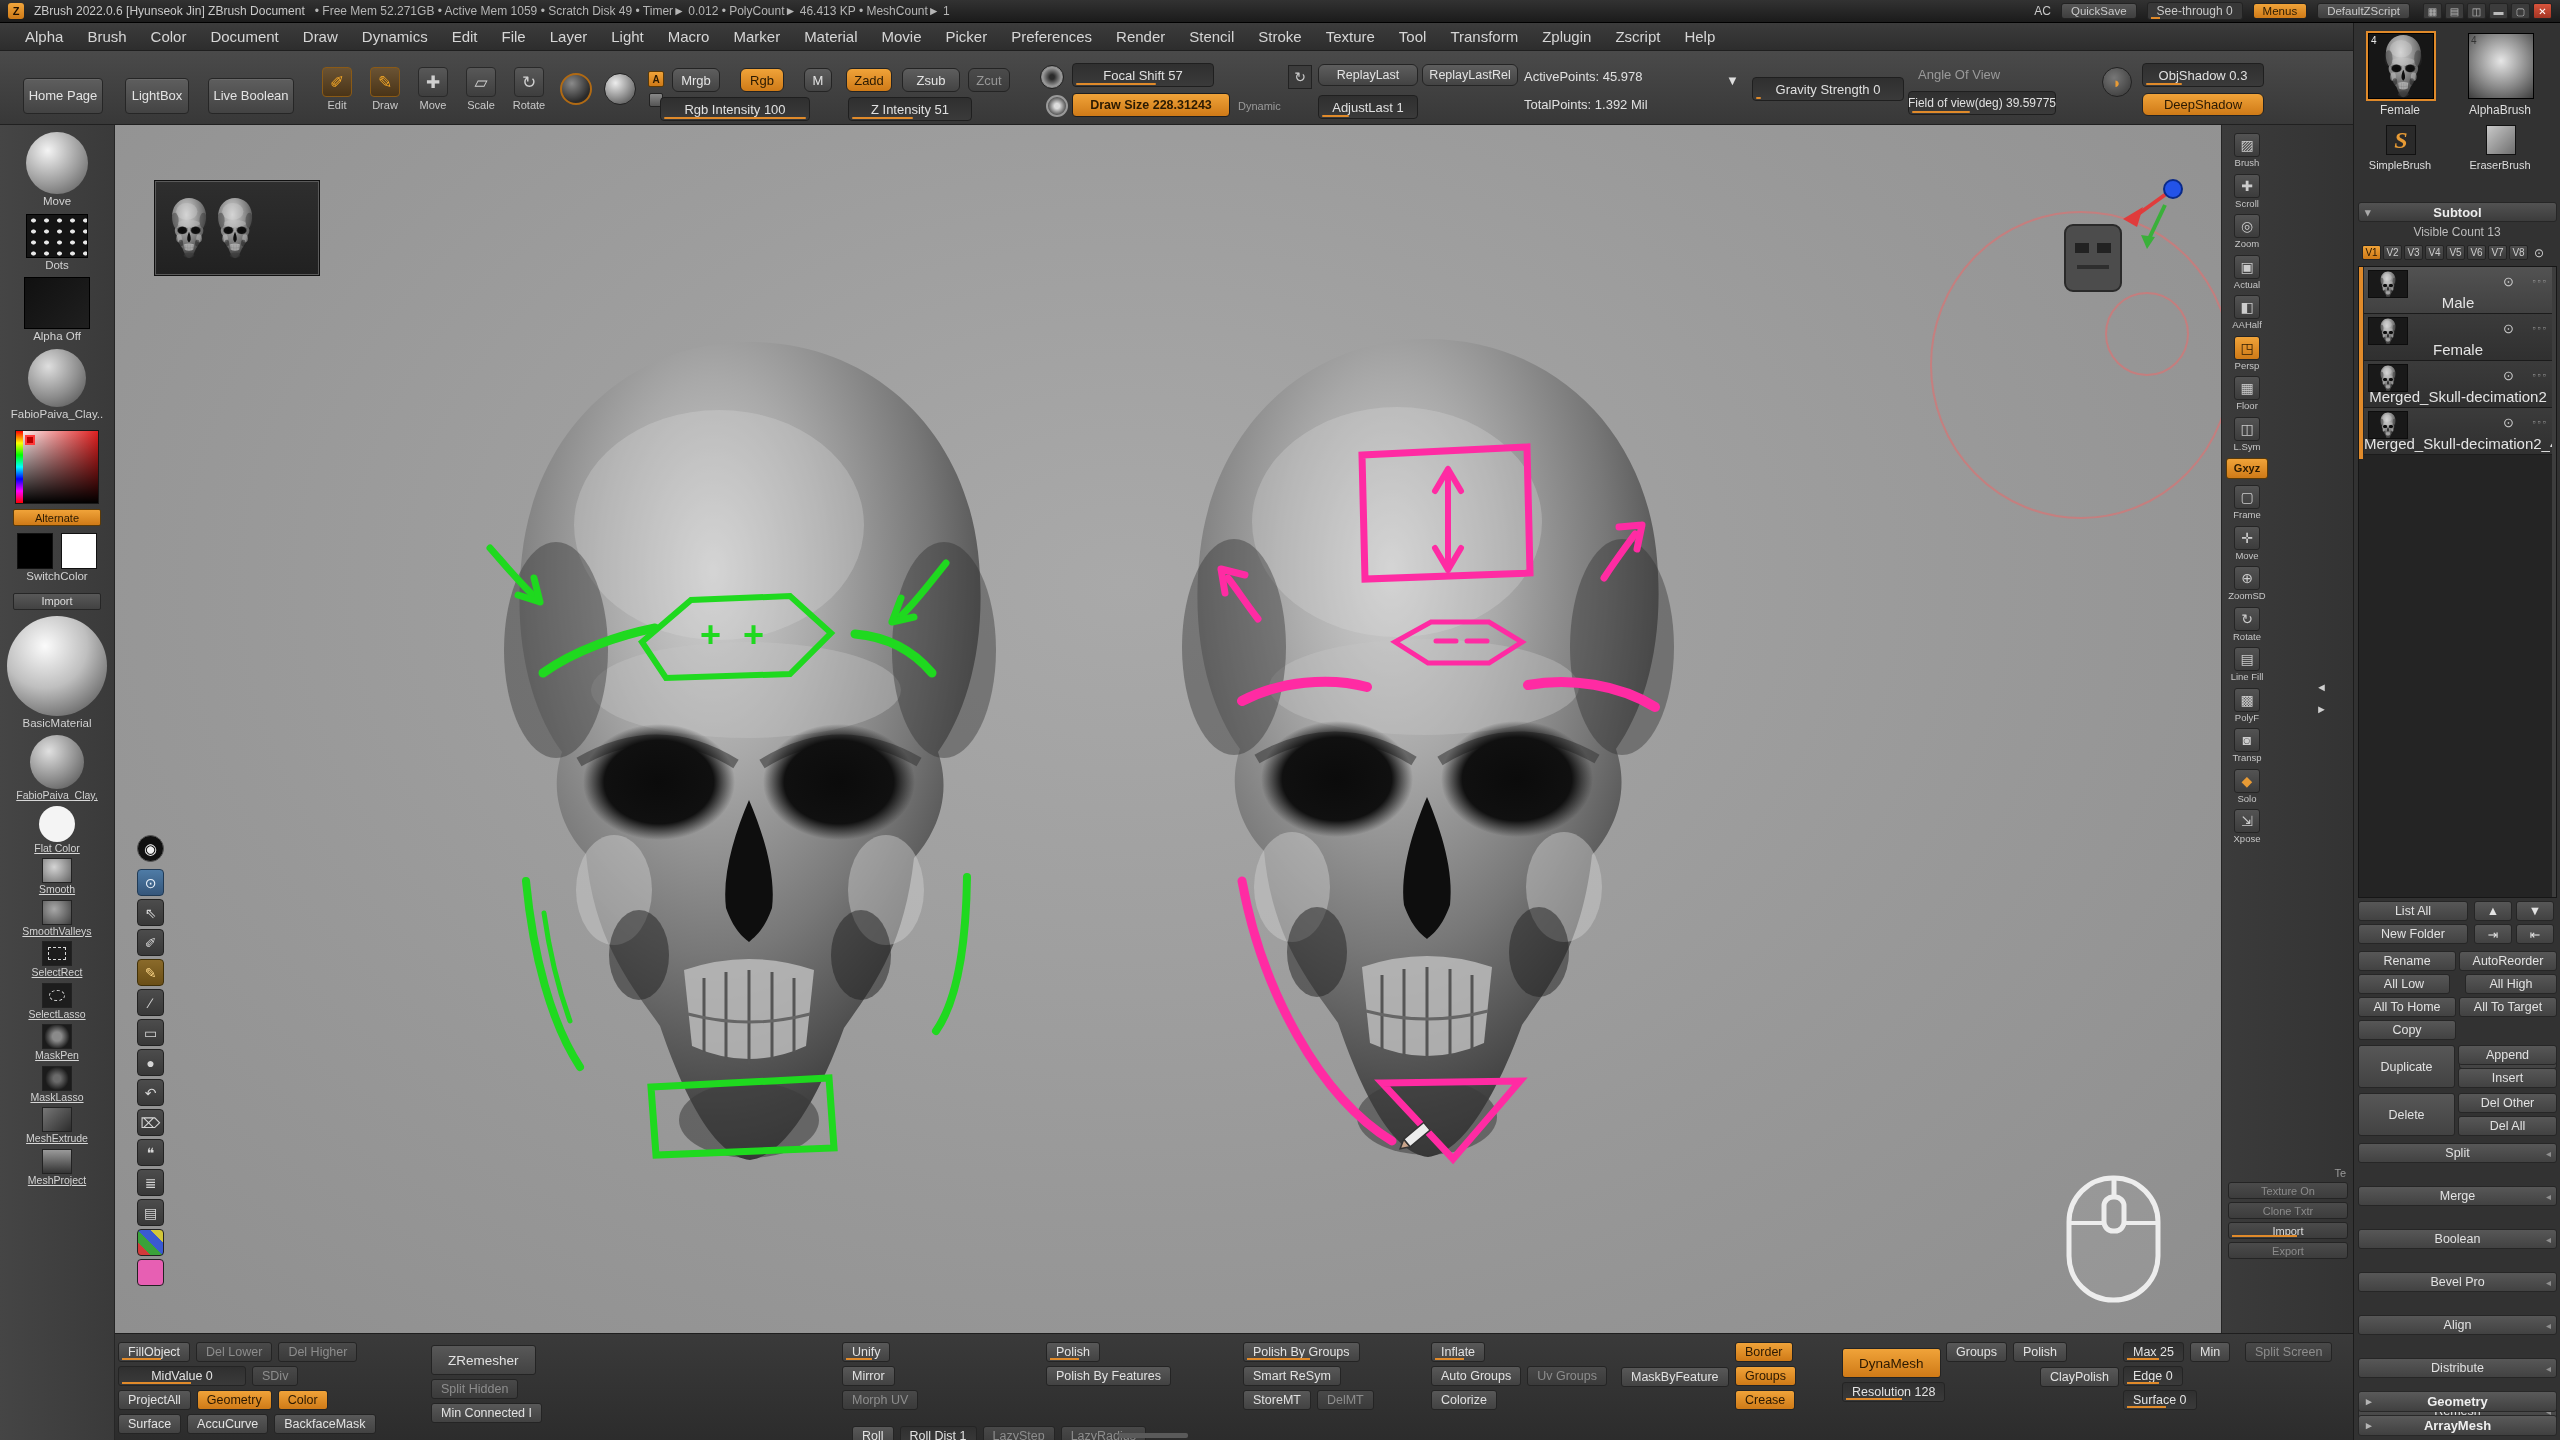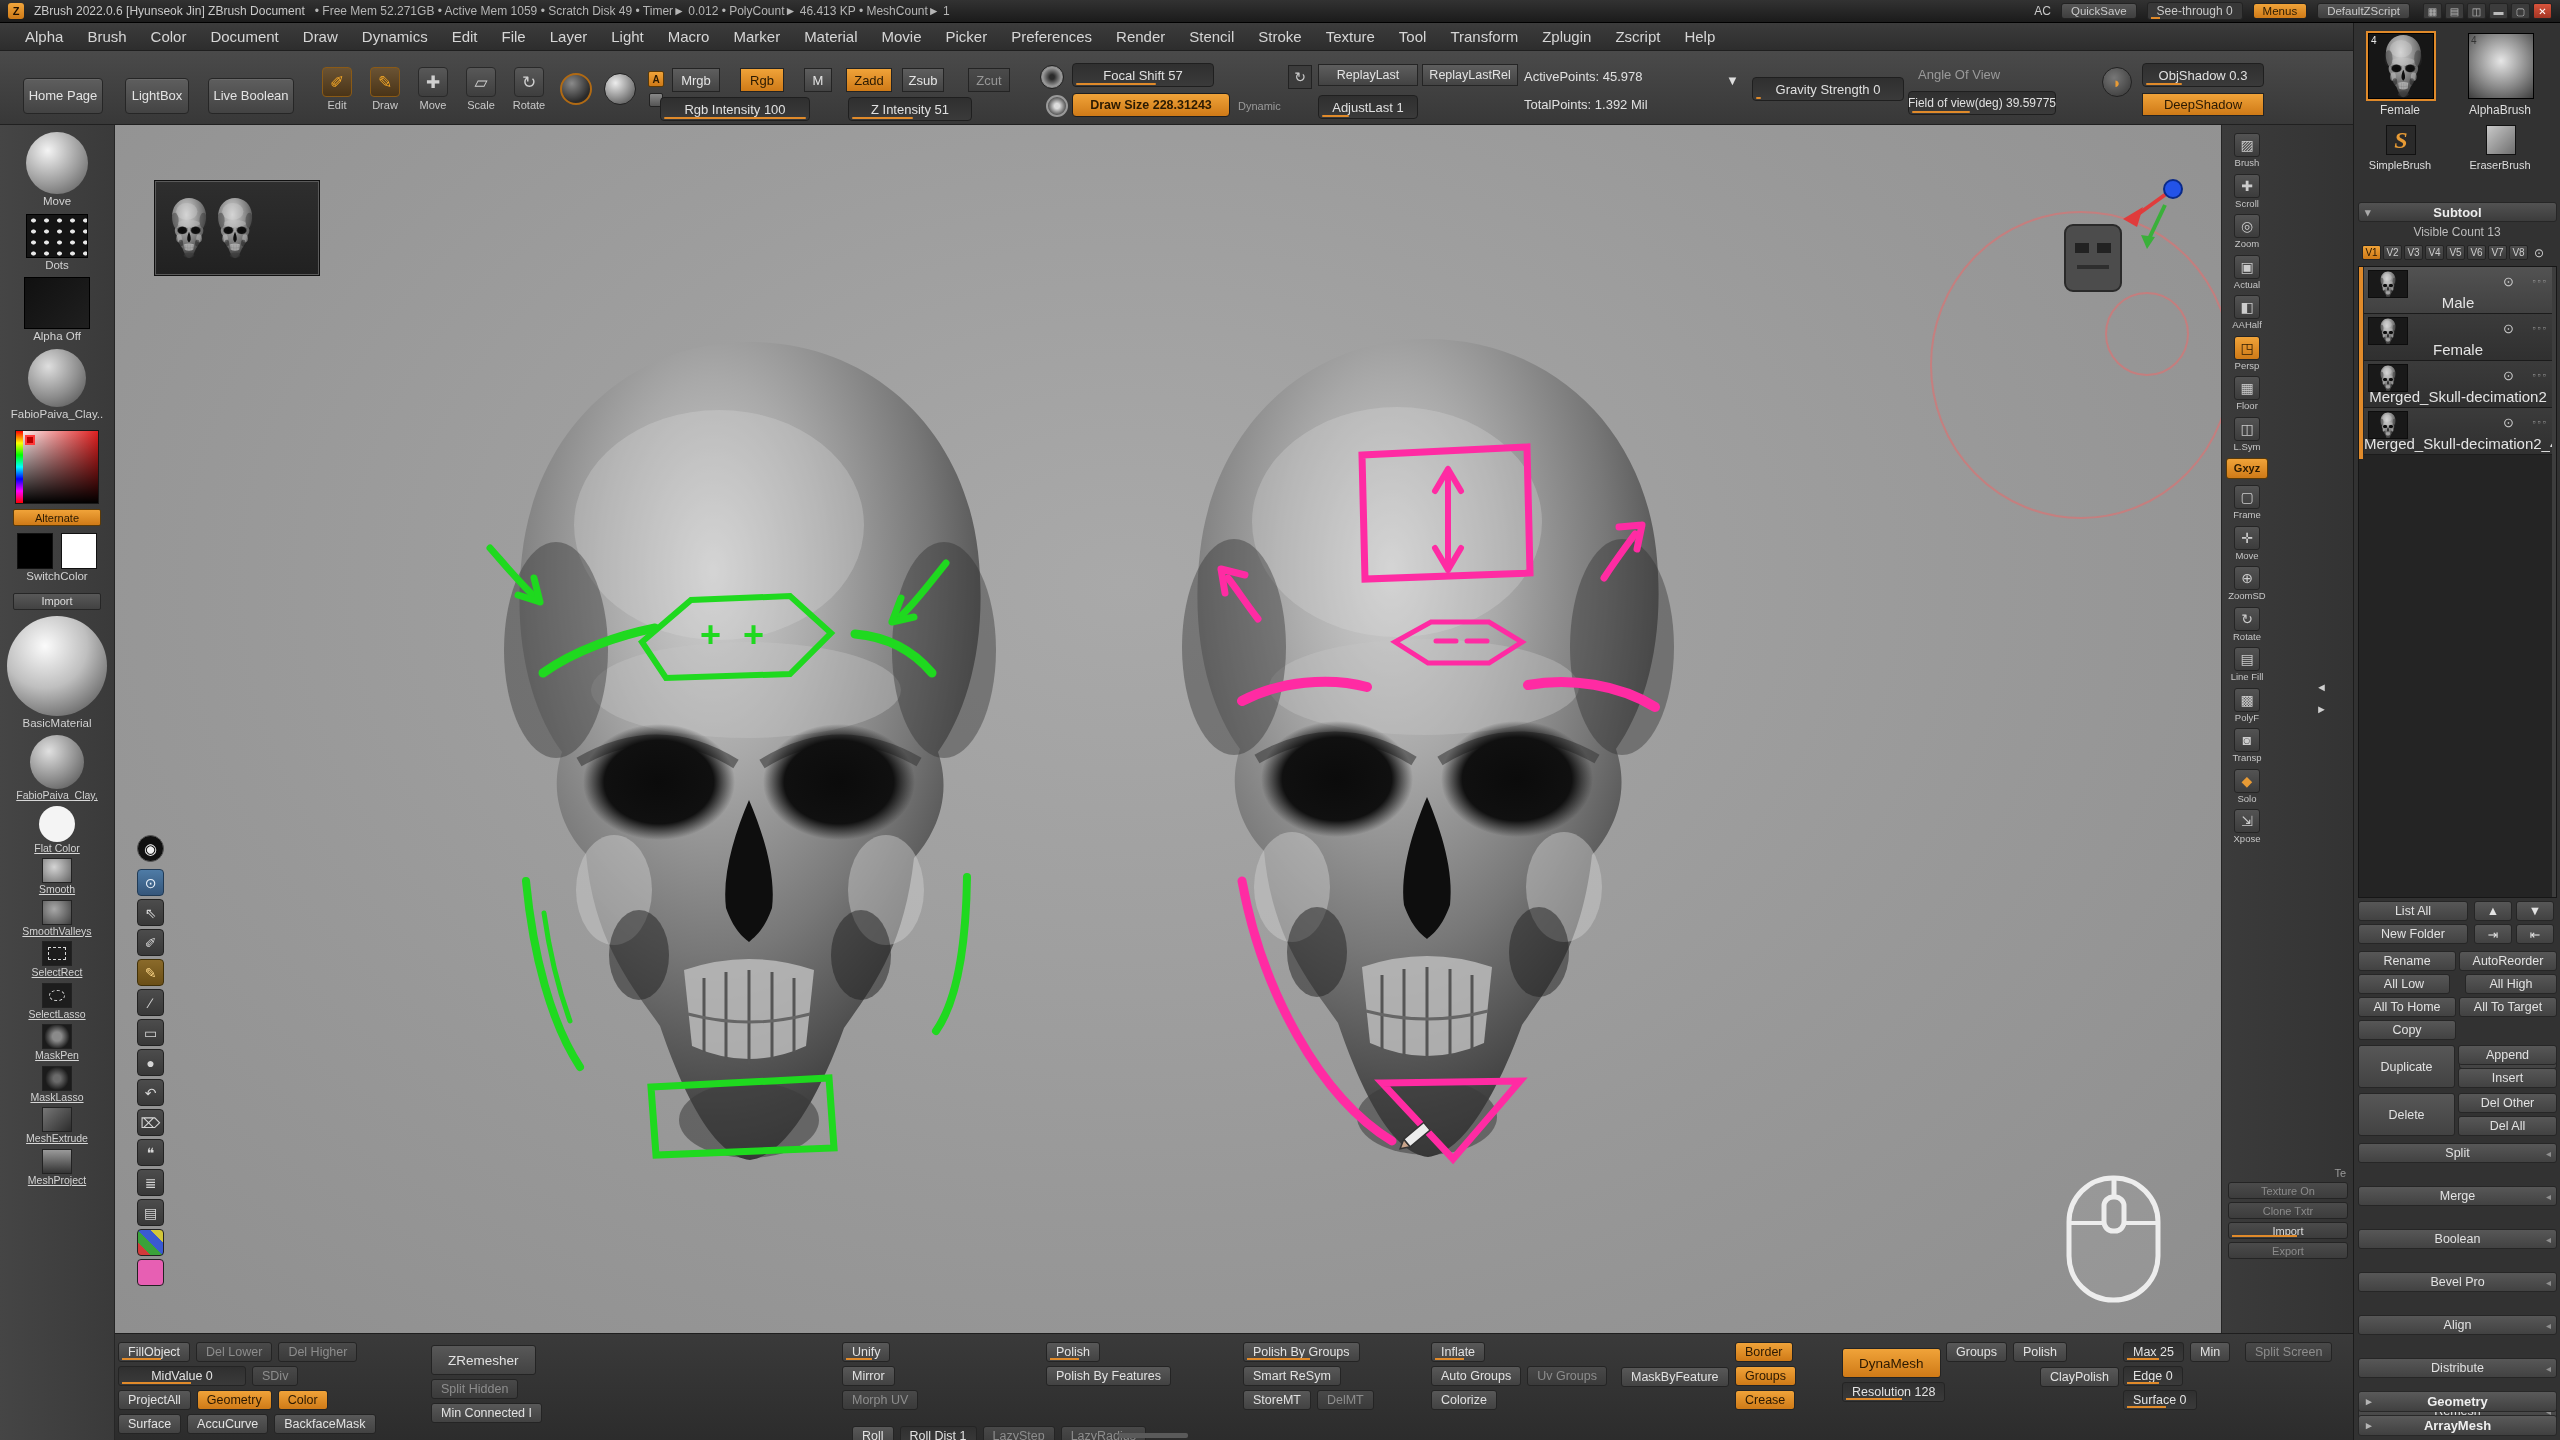--- a/index.html
+++ b/index.html
@@ -22,21 +22,21 @@
 
 #toolbar{position:absolute;left:0;top:51px;width:2353px;height:74px;background:linear-gradient(#4a4a4a,#383838);border-bottom:1px solid #202020;}
 .shelfbtn{position:absolute;display:flex;align-items:center;justify-content:center;text-align:center;background:linear-gradient(#5e5e5e,#434343);border:1px solid #262626;border-radius:4px;font-size:13px;line-height:1.1;color:#e3e3e3;box-shadow:inset 0 1px 0 rgba(255,255,255,.07);}
 .mode{position:absolute;width:42px;text-align:center;}
 .mode .mg{width:30px;height:30px;margin:0 auto;border:1px solid #2a2a2a;border-radius:4px;background:linear-gradient(#585858,#3e3e3e);font-size:17px;display:flex;align-items:center;justify-content:center;color:#cfcfcf;}
 .mode.on .mg{color:#f6a825;border-color:#8a5a16;background:linear-gradient(#6a5334,#4a3417);}
 .mode .ml{font-size:11px;margin-top:2px;color:#c9c9c9;}
 .tsl{position:absolute;height:24px;background:linear-gradient(#2f2f2f,#3a3a3a);border:1px solid #1f1f1f;border-radius:4px;display:flex;align-items:center;justify-content:center;font-size:13px;color:#e0e0e0;white-space:nowrap;padding:0 6px;}
 .tsl i{position:absolute;left:3px;bottom:1px;height:2.5px;background:#e08a2a;border-radius:1px;}
 .tsl.filled{background:linear-gradient(#f0a339,#cf7a17);color:#2b1a02;font-weight:bold;}
-.tbtn{position:absolute;height:24px;display:flex;align-items:center;justify-content:center;border-radius:0;border:1px solid #242424;background:linear-gradient(#5e5e5e,#434343);font-size:13px;color:#e3e3e3;padding:0 8px;white-space:nowrap;}
+.tbtn{position:absolute;height:24px;display:flex;align-items:center;justify-content:center;border-radius:6px;border:1px solid #242424;background:linear-gradient(#5e5e5e,#434343);font-size:13px;color:#e3e3e3;padding:0 8px;white-space:nowrap;}
 .tbtn.orange{background:linear-gradient(#f0a339,#cf7a17);color:#2b1a02;}
 .tbtn.dim{color:#979797;background:linear-gradient(#4b4b4b,#3c3c3c);}
 .tlabel{position:absolute;font-size:13px;color:#e0e0e0;white-space:nowrap;}
 .tlabel.dim{color:#9a9a9a;}
 .circ{position:absolute;border-radius:50%;}
 #matball{left:560px;top:22px;width:32px;height:32px;background:radial-gradient(circle at 35% 30%,#8a8a8a,#2a2a2a 70%);border:2px solid #b06a14;}
 #gradball{left:604px;top:22px;width:32px;height:32px;background:radial-gradient(circle at 35% 30%,#ededed,#6a6a6a 75%);border:1px solid #222;}
 #chipA{position:absolute;left:648px;top:20px;width:16px;height:16px;background:linear-gradient(#f0a339,#cf7a17);border:1px solid #5a3a08;border-radius:2px;font-size:10px;color:#2b1a02;display:flex;align-items:center;justify-content:center;font-weight:bold;}
 #chipB{position:absolute;left:649px;top:42px;width:14px;height:14px;background:linear-gradient(#888,#555);border:1px solid #222;border-radius:2px;}
 #focalicon{left:1040px;top:14px;width:24px;height:24px;background:radial-gradient(circle,#2a2a2a 15%,#9a9a9a 60%,#444 100%);border:1px solid #222;}
@@ -271,21 +271,21 @@
 
   <div class="tbtn" style="left:672px;top:17px;width:48px">Mrgb</div>
   <div class="tbtn orange" style="left:740px;top:17px;width:44px">Rgb</div>
   <div class="tbtn" style="left:804px;top:17px;width:28px">M</div>
   <div class="tsl" style="left:660px;top:46px;width:150px">
       <span>Rgb Intensity 100</span>
       <i style="width:96%"></i>
     </div>
 
   <div class="tbtn orange" style="left:846px;top:17px;width:46px">Zadd</div>
-  <div class="tbtn" style="left:902px;top:17px;width:42px">Zsub</div>
+  <div class="tbtn" style="left:902px;top:17px;width:58px">Zsub</div>
   <div class="tbtn dim" style="left:968px;top:17px;width:42px">Zcut</div>
   <div class="tsl" style="left:848px;top:46px;width:124px">
       <span>Z Intensity 51</span>
       <i style="width:50%"></i>
     </div>
 
   <div class="circ" id="focalicon"></div>
   <div class="circ" id="dsicon"></div>
   <div class="tsl" style="left:1072px;top:12px;width:142px">
       <span>Focal Shift 57</span>

